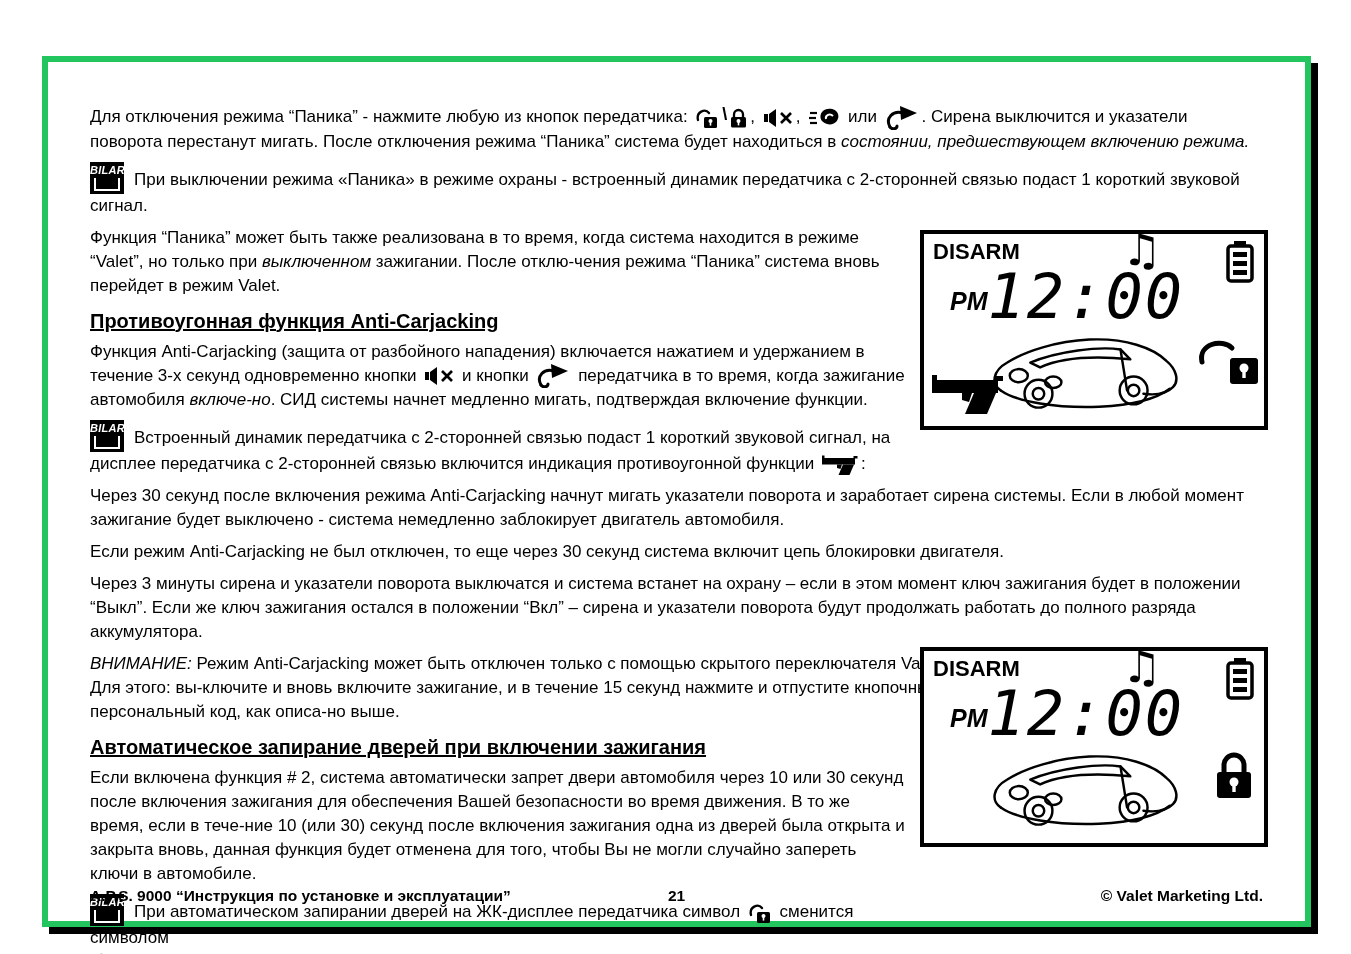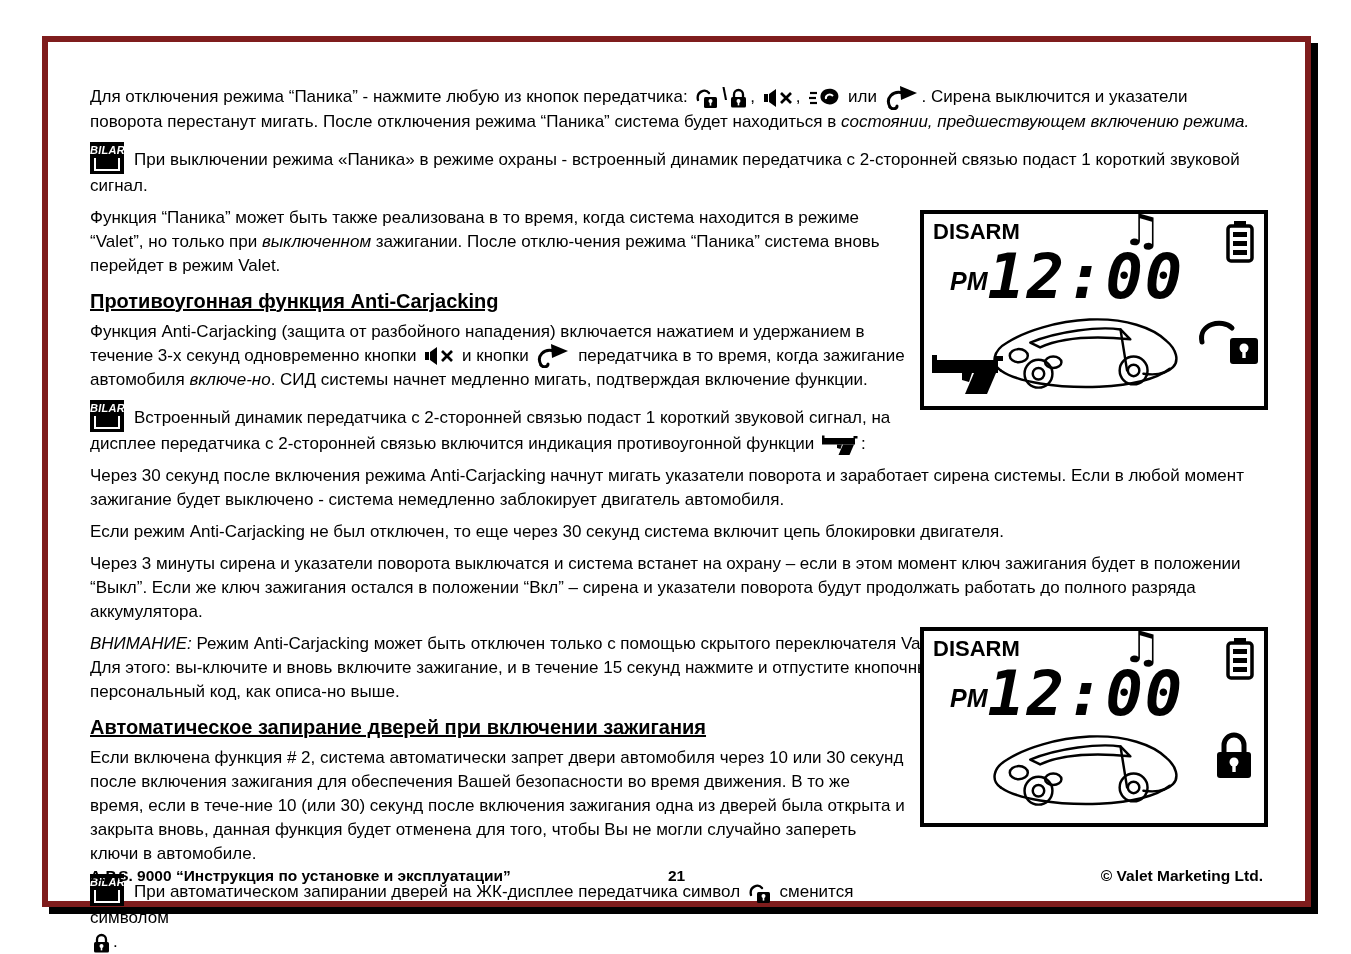--- a/index.html
+++ b/index.html
@@ -1,18 +1,18 @@
 <!DOCTYPE html>
 <html><head>
 <meta charset="utf-8">
 <style>
   html,body{margin:0;padding:0;background:#fff;}
   body{width:1351px;height:954px;position:relative;font-family:"Liberation Sans",sans-serif;color:#000;}
-  .page{position:absolute;left:42px;top:36px;width:1269px;height:871px;box-sizing:border-box;
-        border:6px solid #7f1d1d;box-shadow:7px 7px 0 #000;background:#fff;padding:40px 42px 0 42px;}
+  .page{position:absolute;left:42px;top:56px;width:1269px;height:871px;box-sizing:border-box;
+        border:6px solid #22c55e;box-shadow:7px 7px 0 #000;background:#fff;padding:40px 42px 0 42px;}
   p{margin:0 0 8px 0;font-size:17px;line-height:24px;}
   h2.sect{font-size:20px;line-height:22px;margin:12px 0 8px 0;font-weight:bold;text-decoration:underline;}
   .narrow{margin-right:356px;}
   .it{font-style:italic;}
   .bi{font-style:italic;font-weight:normal;}
   .logo{display:inline-block;vertical-align:-9px;width:34px;height:32px;background:#000;color:#fff;
         font-weight:bold;font-style:italic;font-size:11px;text-align:center;line-height:16px;
         letter-spacing:.3px;margin-right:10px;position:relative;overflow:hidden;}
   .logo::after{content:"";position:absolute;left:4px;right:4px;top:16px;height:11px;
         border:2px solid #fff;border-top:none;}
@@ -22,21 +22,21 @@
   .lcd{position:absolute;right:37px;width:348px;height:200px;border:4px solid #000;
        box-sizing:border-box;background:#fff;}
   .lcd1{top:168px;}
   .lcd2{top:585px;}
   .lcd-status{position:absolute;left:9px;top:5px;font-size:22px;font-weight:800;letter-spacing:0;}
   .lcd-note{position:absolute;left:198px;top:-6px;font-size:44px;line-height:1;
        font-family:"DejaVu Sans",sans-serif;}
   .lcd-batt{position:absolute;right:9px;top:7px;}
   .lcd-time{position:absolute;left:26px;top:26px;white-space:nowrap;}
   .pm{font-size:25px;font-weight:bold;vertical-align:8px;font-style:italic;}
-  .seg{font-family:"DejaVu Sans Mono",monospace;font-style:italic;font-weight:bold;
+  .seg{font-family:"DejaVu Sans Mono",monospace;font-style:italic;font-weight:normal;
        font-size:62px;letter-spacing:2px;}
   .lcd-car{position:absolute;left:62px;bottom:2px;}
   .lcd-gun{position:absolute;left:8px;bottom:8px;}
   .lcd-lock-open{position:absolute;right:4px;top:104px;}
   .lcd-lock-closed{position:absolute;right:10px;top:100px;}
   
   .footer{position:absolute;left:42px;right:42px;bottom:16px;font-size:15.5px;font-weight:bold;}
   .footer .fl{float:left;}
   .footer .fr{float:right;}
   .footer .fc{position:absolute;left:0;right:0;text-align:center;}

